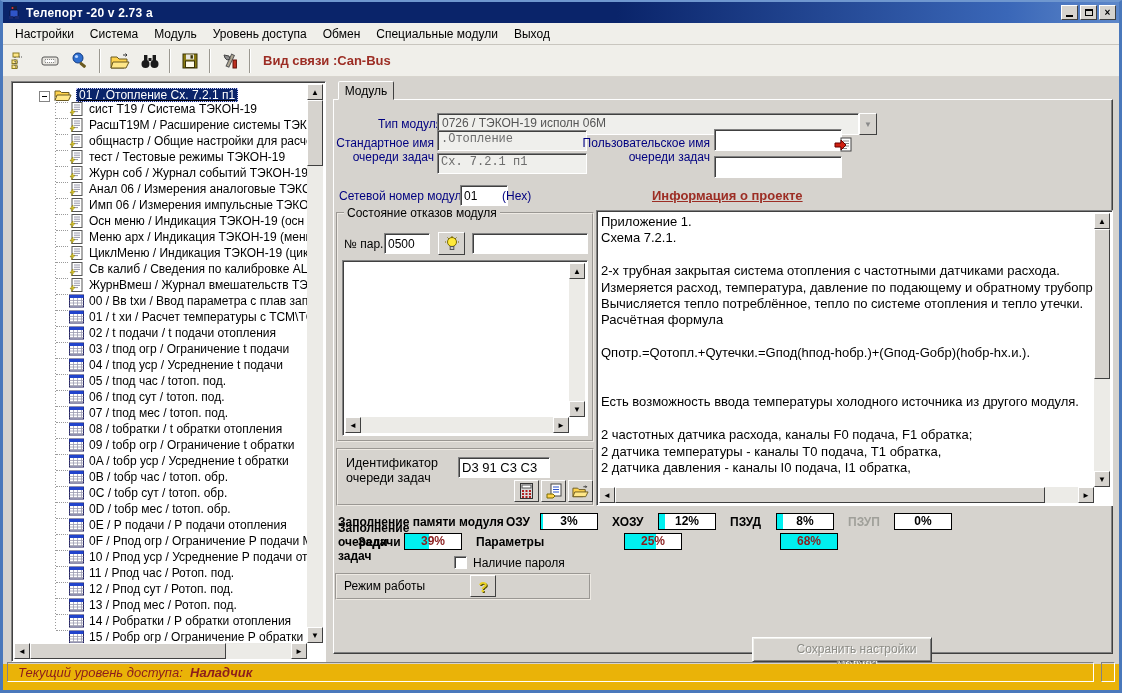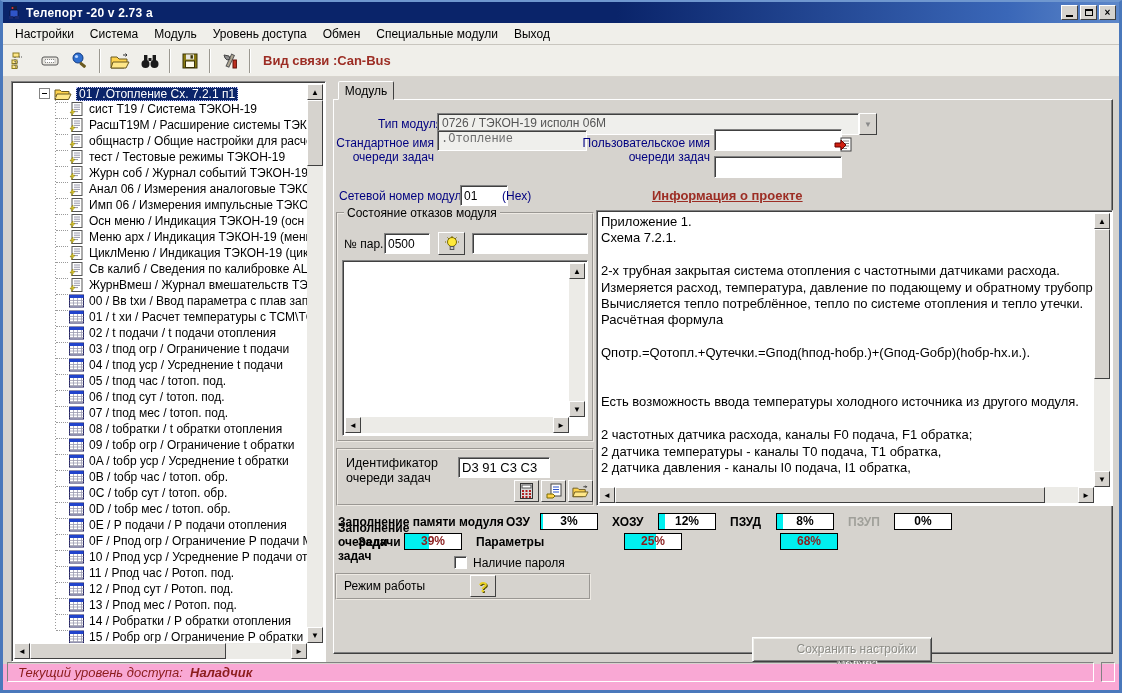--- a/index.html
+++ b/index.html
@@ -34,21 +34,21 @@
   .tree-scroll-v { position:absolute; top:2px; right:2px; bottom:18px; width:16px; background:#ecebe7; }
   .tree-scroll-h { position:absolute; left:2px; right:18px; bottom:2px; height:16px; background:#ecebe7; display:flex; }
   .sb-btn { width:16px; height:16px; background:#d6d3ce; border:1px solid; border-color:#fff #404040 #404040 #fff; color:#000; font-size:8px; display:flex; align-items:center; justify-content:center; flex:0 0 auto; }
   .sb-thumb { background:#d6d3ce; border:1px solid; border-color:#fff #404040 #404040 #fff; }
   .tree-list { position:absolute; top:3px; left:3px; right:18px; bottom:18px; overflow:hidden; }
   .tree-vline { position:absolute; left:40px; top:12px; bottom:14px; width:1px; background-image:repeating-linear-gradient(to bottom,#9a9a9a 0 1px,transparent 1px 3px); }
   .trow { height:16px; display:flex; align-items:flex-start; white-space:nowrap; overflow:hidden; position:relative; }
   .trow .stub { width:12px; height:1px; border-top:1px dotted #9a9a9a; margin-left:41px; flex:0 0 auto; }
   .trow .ticon { width:17px; height:14px; flex:0 0 auto; margin-right:4px; }
   .trow .tlabel { font-size:12px; color:#000; }
-  .troot { height:17px; display:flex; align-items:center; white-space:nowrap; }
+  .troot { height:17px; display:flex; align-items:flex-end; white-space:nowrap;text-decoration:underline; }
   .expander { width:11px; height:11px; background:#fff; border:1px solid #848484; margin-left:24px; margin-right:4px; position:relative; flex:0 0 auto; }
   .expander::after { content:""; position:absolute; left:2px; top:4px; width:5px; height:1px; background:#000; }
   .troot .ticon { width:18px; height:14px; margin-right:4px; flex:0 0 auto; }
   .sel-label { background:#0a246a; color:#fff; padding:0 3px; outline:1px dotted #c8c8ff; outline-offset:-1px; }
 
   
   .right-panel { flex:1; margin-left:7px; position:relative; }
   .tab { position:absolute; left:5px; top:0; width:56px; height:19px; background:#d6d3ce; border:1px solid; border-color:#fff #404040 transparent #fff; border-top-left-radius:2px; border-top-right-radius:2px; z-index:2; text-align:center; padding-top:2px; }
   .tab-body { position:absolute; left:0; right:0; top:18px; bottom:8px; background:#d6d3ce; border:1px solid; border-color:#fff #404040 #404040 #fff; box-shadow:inset -1px -1px 0 #808080; }
 
@@ -74,21 +74,21 @@
   .g-name.off { color:#a0a09a; }
   .g-box { position:relative; width:58px; height:17px; background:#fff; border:1px solid #000; overflow:hidden; text-align:center; }
   .g-box i { position:absolute; left:0; top:0; bottom:0; background:#00f0f0; }
   .g-box b { position:relative; font-size:12px; line-height:15px; }
   .mrow1 .g:first-child .g-name { width:34px; }
   .mrow2 .g:nth-child(2) .g-name { width:148px; text-align:left; }
   .mrow2 .g:nth-child(3) .g-name { width:84px; }
   .mrow2 .g:nth-child(3) { margin-right:5px; }
   .mrow2 .g-box b { color:#8b1c1c; }
 
-  .statusbar { height:26px; flex:0 0 auto; background:#f9a8d4; display:flex; align-items:center; padding:2px 4px 12px 4px; gap:7px; }
+  .statusbar { height:26px; flex:0 0 auto; background:#eab308; display:flex; align-items:center; padding:2px 4px 12px 4px; gap:7px; }
   .status-panel { flex:1; height:20px; border:1px solid; border-color:#828282 #fff #fff #828282; display:flex; align-items:center; padding-left:10px; font-style:italic; font-size:13px; color:#8b1c1c; }
   .status-grip { width:14px; height:20px; border:1px solid; border-color:#828282 #fff #fff #828282; }
 
   .savebtn { position:absolute; left:418px; top:537px; width:180px; height:25px; background:#d6d3ce; border:1px solid; border-color:#fff #404040 #404040 #fff; box-shadow:inset 1px 1px 0 #efefea, inset -1px -1px 0 #808080; color:#8c8c86; text-shadow:1px 1px 0 #fff; font-size:12px; text-align:center; padding-top:4px;padding-left:29px; }
 
   .desc { position:absolute; left:262px; top:110px; width:517px; height:296px; background:#fff; border:1px solid; border-color:#828282 #fff #fff #828282; box-shadow:inset 1px 1px 0 #404040; }
   .desc-text { position:absolute; left:4px; top:3px; right:19px; bottom:19px; overflow:hidden; white-space:pre; font-size:13px; line-height:16.4px; color:#000; }
   .vsb { position:absolute; top:2px; right:2px; bottom:18px; width:16px; background:#ecebe7; }
   .hsb { position:absolute; left:2px; right:18px; bottom:2px; height:16px; background:#ecebe7; display:flex; }
   .vsb .sb-btn.dn { position:absolute; bottom:0; }
@@ -528,20 +528,21 @@
       <div class="tab-body" style="position:absolute;">
 
         <span class="blbl" style="position:absolute;left:44px;top:17px;">Тип модуля</span>
         <div class="combo">
           <span class="cval">0726 / ТЭКОН-19 исполн 06М</span>
           <span class="carr">▼</span>
         </div>
 
         <div class="blbl" style="position:absolute;left:0;top:36px;width:100px;text-align:right;line-height:14px;">Стандартное имя очереди задач</div>
         <div class="field dis mono" style="position:absolute;left:103px;top:30px;width:150px;height:21px;">.Отопление</div>
+        <div class="field dis mono" style="position:absolute;left:103px;top:53px;width:150px;height:21px;">Сх. 7.2.1 п1</div>
 
         <div class="blbl" style="position:absolute;left:200px;top:36px;width:176px;text-align:right;line-height:14px;">Пользовательское имя очереди задач</div>
         <input class="field" style="position: absolute; left: 380px; top: 29px; width: 128px; height: 22px;" value="">
         <input class="field" style="position: absolute; left: 380px; top: 56px; width: 128px; height: 22px;" value="">
         <svg style="position:absolute;left:500px;top:34px;" width="20" height="20" viewBox="0 0 20 20">
           <rect x="7" y="4" width="10" height="13" fill="#fff" stroke="#444"></rect>
           <path d="M9 7 h6 M9 9.5 h6 M9 12 h6 M9 14.5 h4" stroke="#888"></path>
           <path d="M1 9 h6 l0 -3 5 5 -5 5 0 -3 h-6 z" fill="#d02010" stroke="#600"></path>
         </svg>
 

